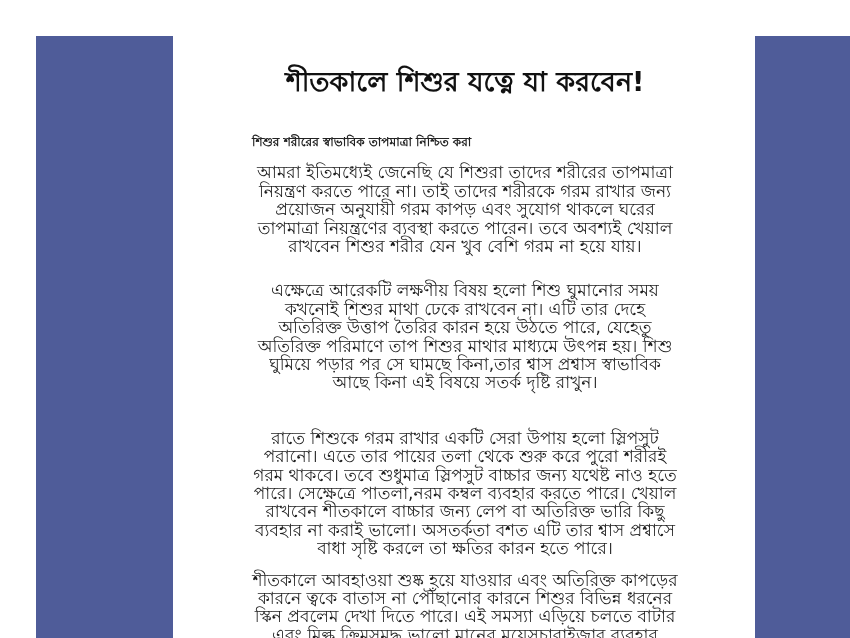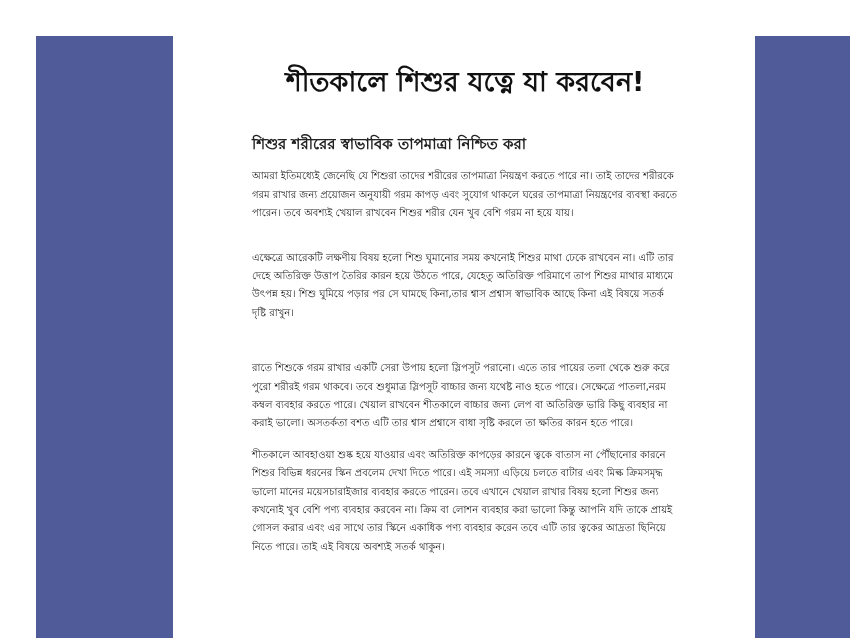--- a/index.html
+++ b/index.html
@@ -41,33 +41,33 @@
   .article-title {
     margin-top: 26px;
     text-align: center;
     font-size: 27px;
     line-height: 1.45;
     font-weight: 600;
     color: #111111;
   }
   .section-heading {
     margin-top: 33px;
-    font-size: 15px;
+    font-size: 12px;
     line-height: 1.35;
     font-weight: 700;
     color: #222222;
   }
   .section-heading.second {
     margin-top: 38px;
   }
   .body-paragraph {
-    font-size: 10px;
+    font-size: 17px;
     line-height: 18.4px;
     color: var(--text);
-    text-align: left;
+    text-align: center;
   }
   .body-paragraph.p-after-heading { margin-top: 13px; }
   .body-paragraph.p-gap-small     { margin-top: 26px; }
   .body-paragraph.p-gap-large     { margin-top: 37px; }
   .bottom-strip {
     position: absolute;
     left: 0;
     top: 630px;
     width: 850px;
     height: 8px;

